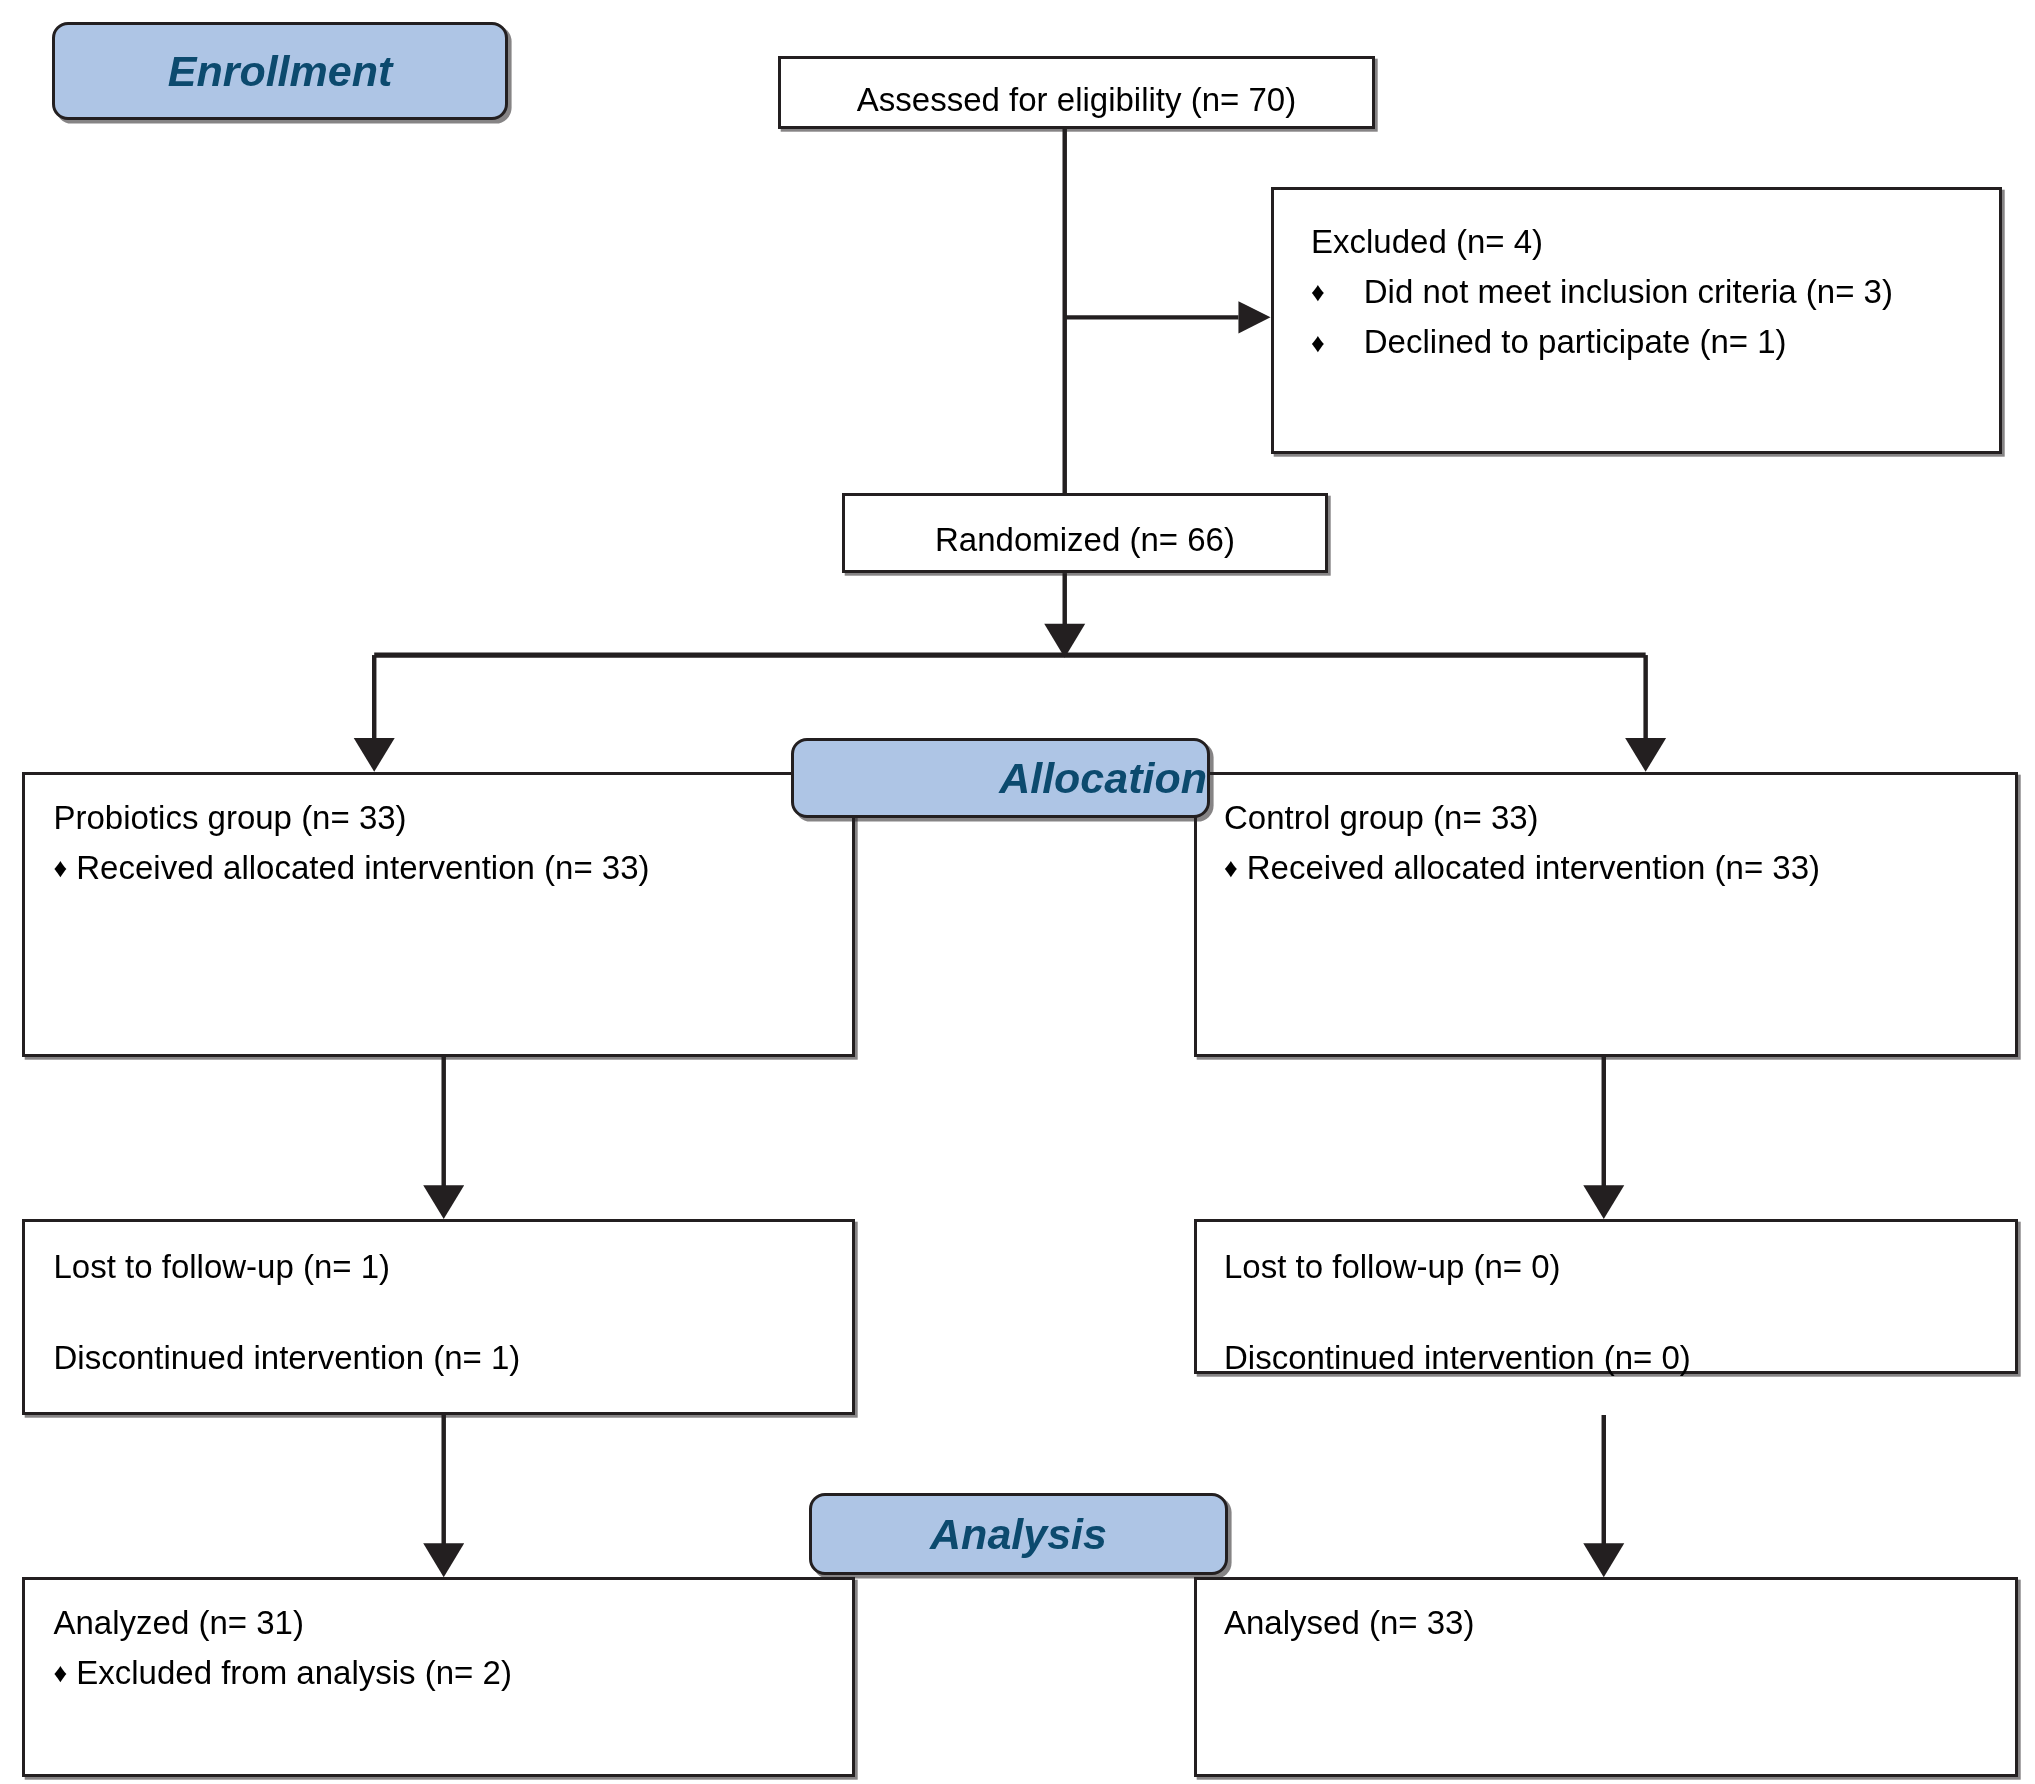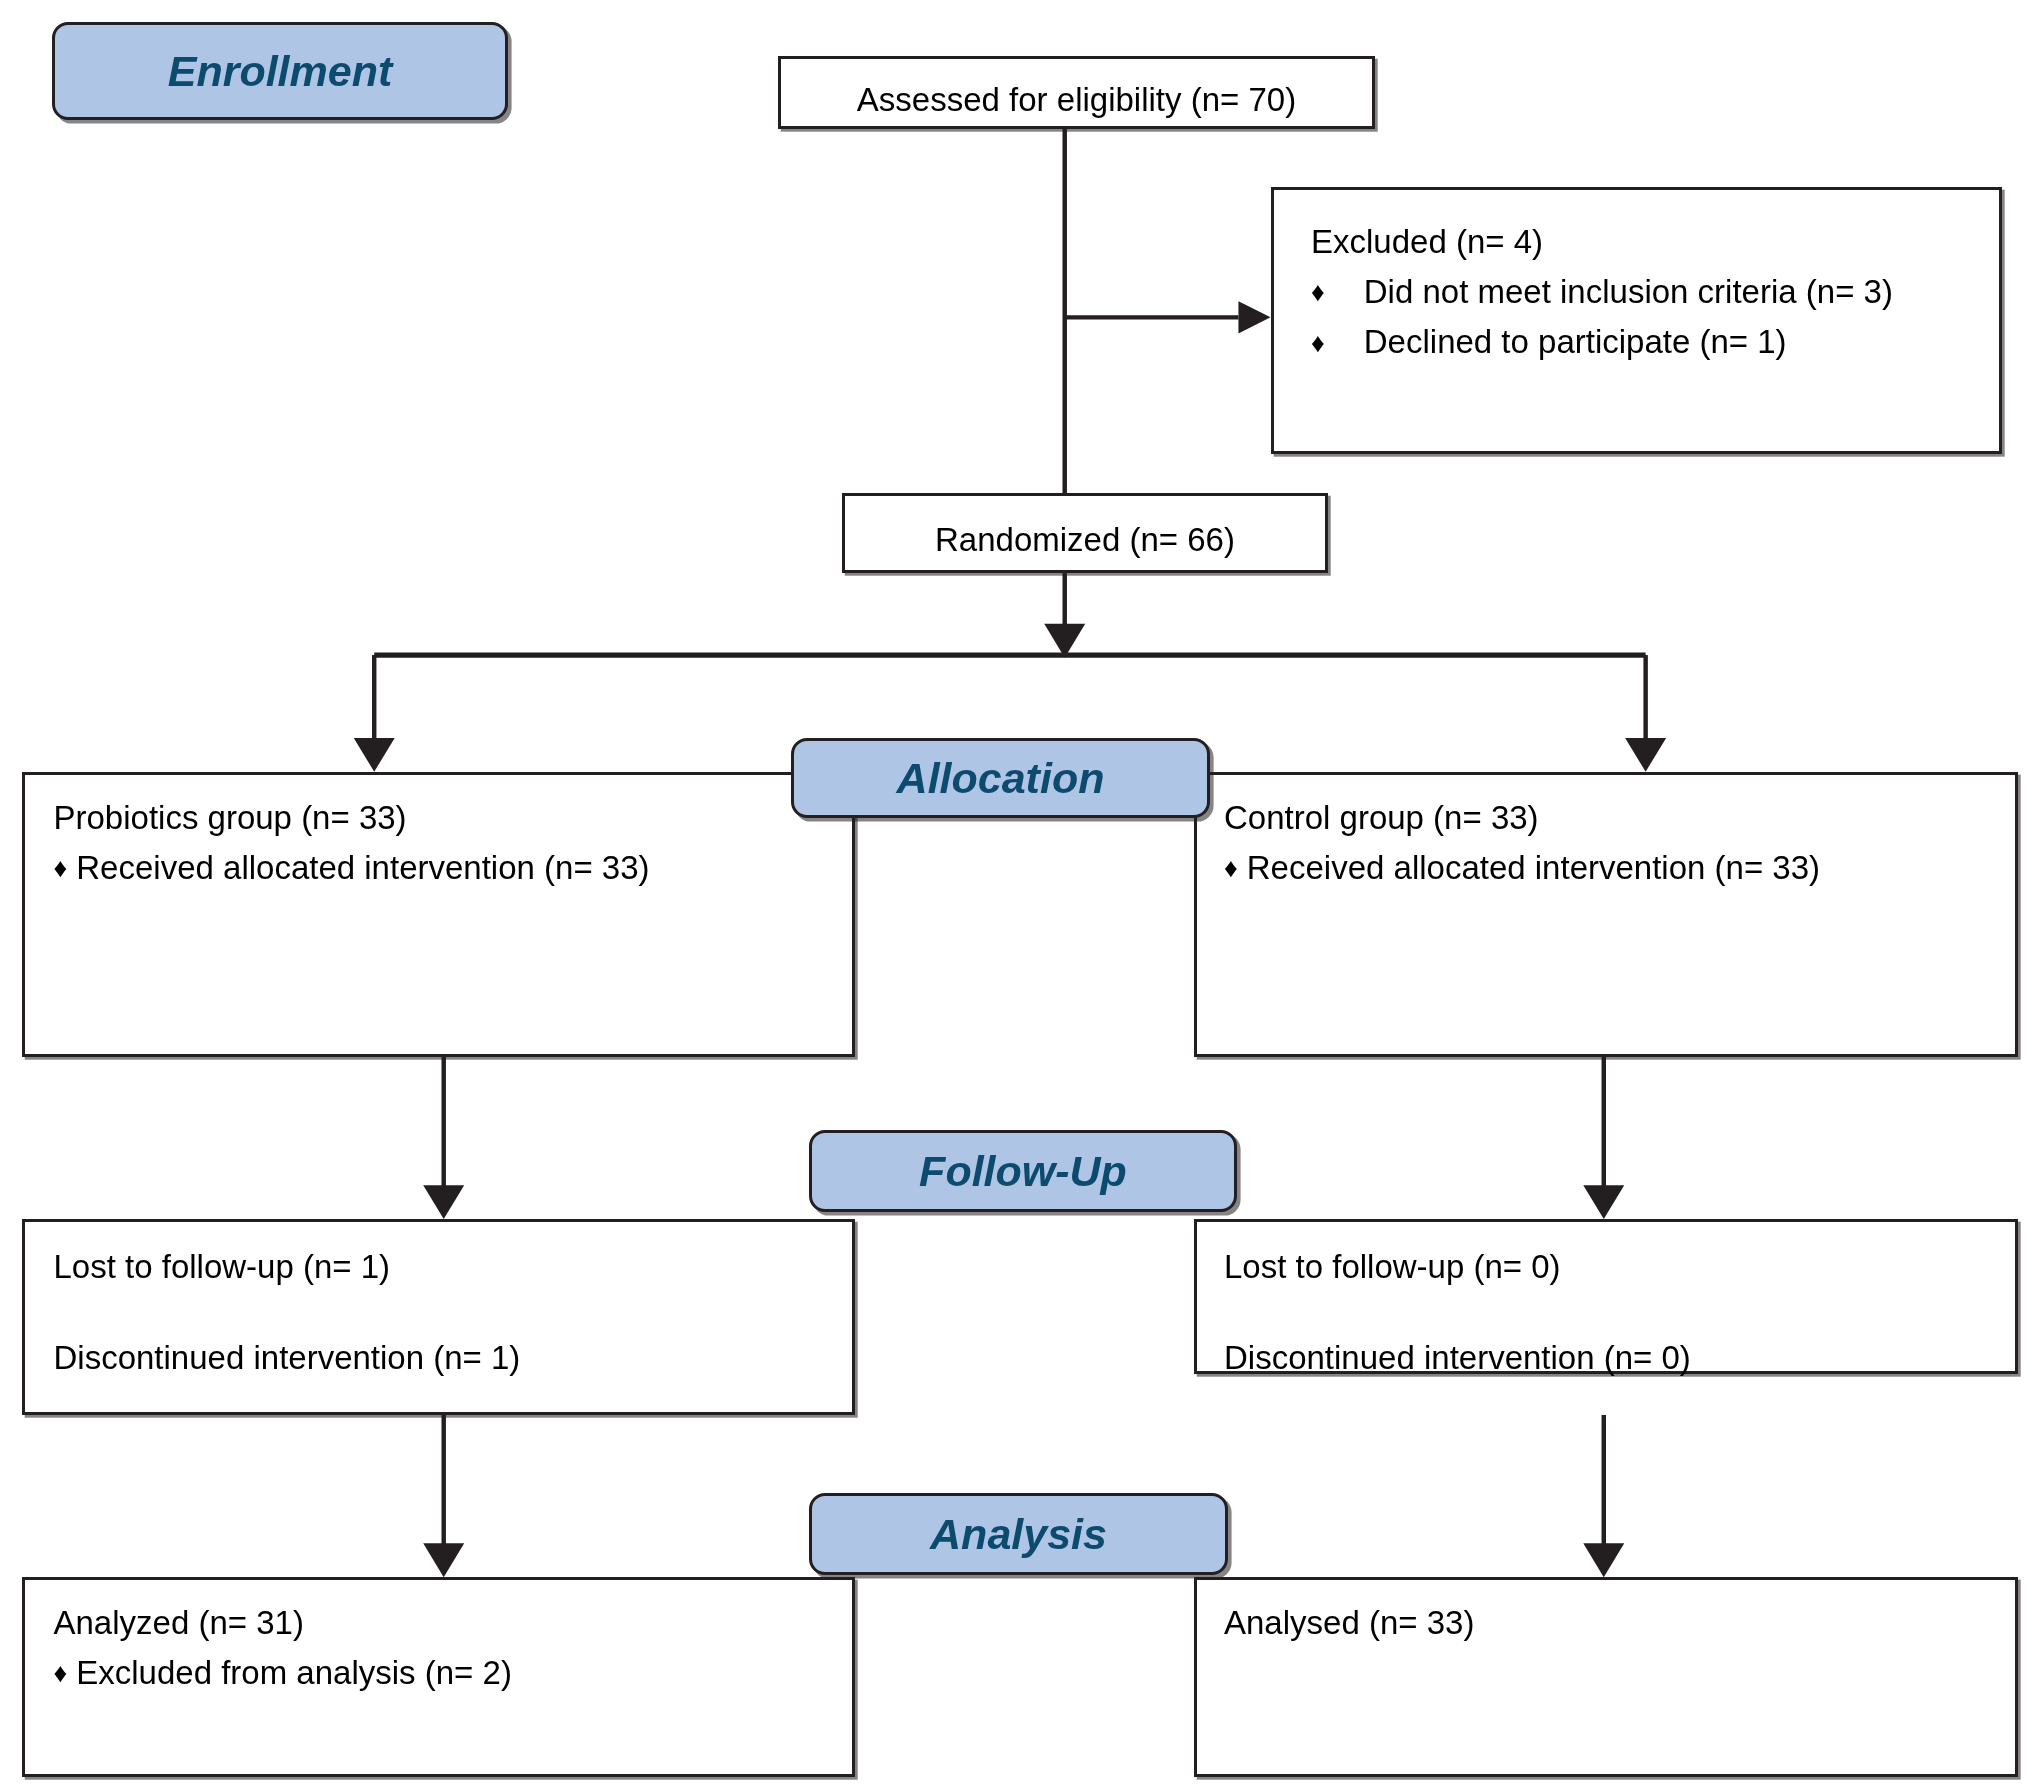--- a/index.html
+++ b/index.html
@@ -143,43 +143,40 @@
 
   <div class="box" style="left:1194px; top:772px; width:824px; height:285px;">
     <div class="box-text" style="left:27px; top:18px;">
       <span class="bullet-row">Control group (n= 33)</span>
       <span class="bullet-row">
         <span class="bul">♦</span><span class="bul-gap-narrow"></span><span>Received allocated intervention (n= 33)</span>
       </span>
     </div>
   </div>
 
-  <div class="stage-label" style="left:791px; top:738px; width:419px; height:80px;">
+  <div class="stage-label" style="left:791px; top:738px; width:419px; height:80px;justify-content:flex-end;">
     <span>Allocation</span>
   </div>
 
   <div class="box" style="left:22px; top:1219px; width:833px; height:196px;">
     <div class="box-text" style="left:28.5px; top:19.6px;">
       <span class="bullet-row">Lost to follow-up (n= 1)</span>
       <span class="bullet-row line-gap">&nbsp;</span>
       <span class="bullet-row">Discontinued intervention (n= 1)</span>
     </div>
   </div>
 
   <div class="box" style="left:1194px; top:1219px; width:824px; height:155px;">
     <div class="box-text" style="left:27px; top:19.6px;">
       <span class="bullet-row">Lost to follow-up (n= 0)</span>
       <span class="bullet-row line-gap">&nbsp;</span>
       <span class="bullet-row">Discontinued intervention (n= 0)</span>
     </div>
   </div>
 
-  <div class="stage-label" style="left:809px; top:1130px; width:428px; height:82px;">
-    <span>Follow-Up</span>
-  </div>
 
   <div class="box" style="left:22px; top:1577px; width:833px; height:200px;">
     <div class="box-text" style="left:28.5px; top:18px;">
       <span class="bullet-row">Analyzed (n= 31)</span>
       <span class="bullet-row">
         <span class="bul">♦</span><span class="bul-gap-narrow"></span><span>Excluded from analysis (n= 2)</span>
       </span>
     </div>
   </div>
 

